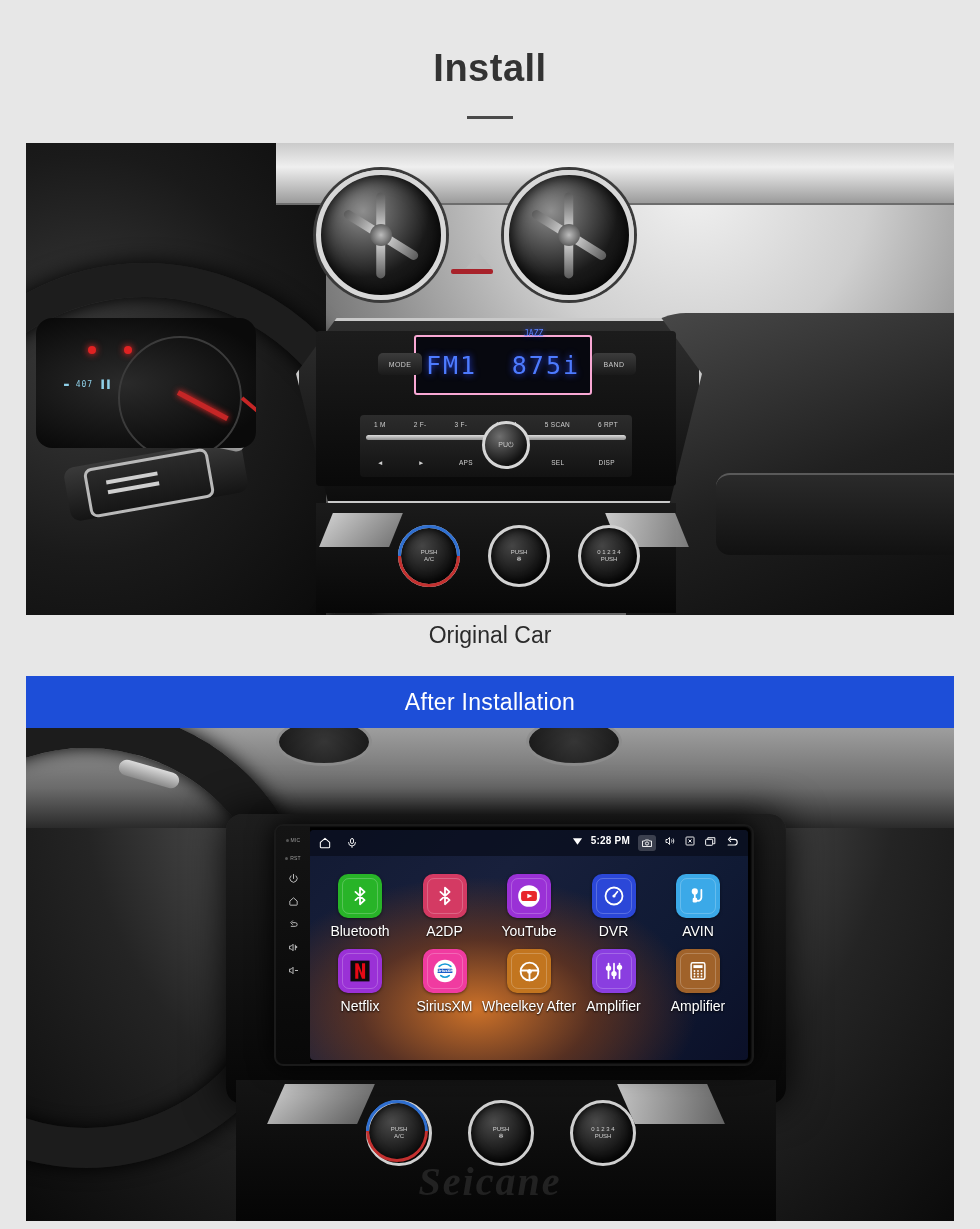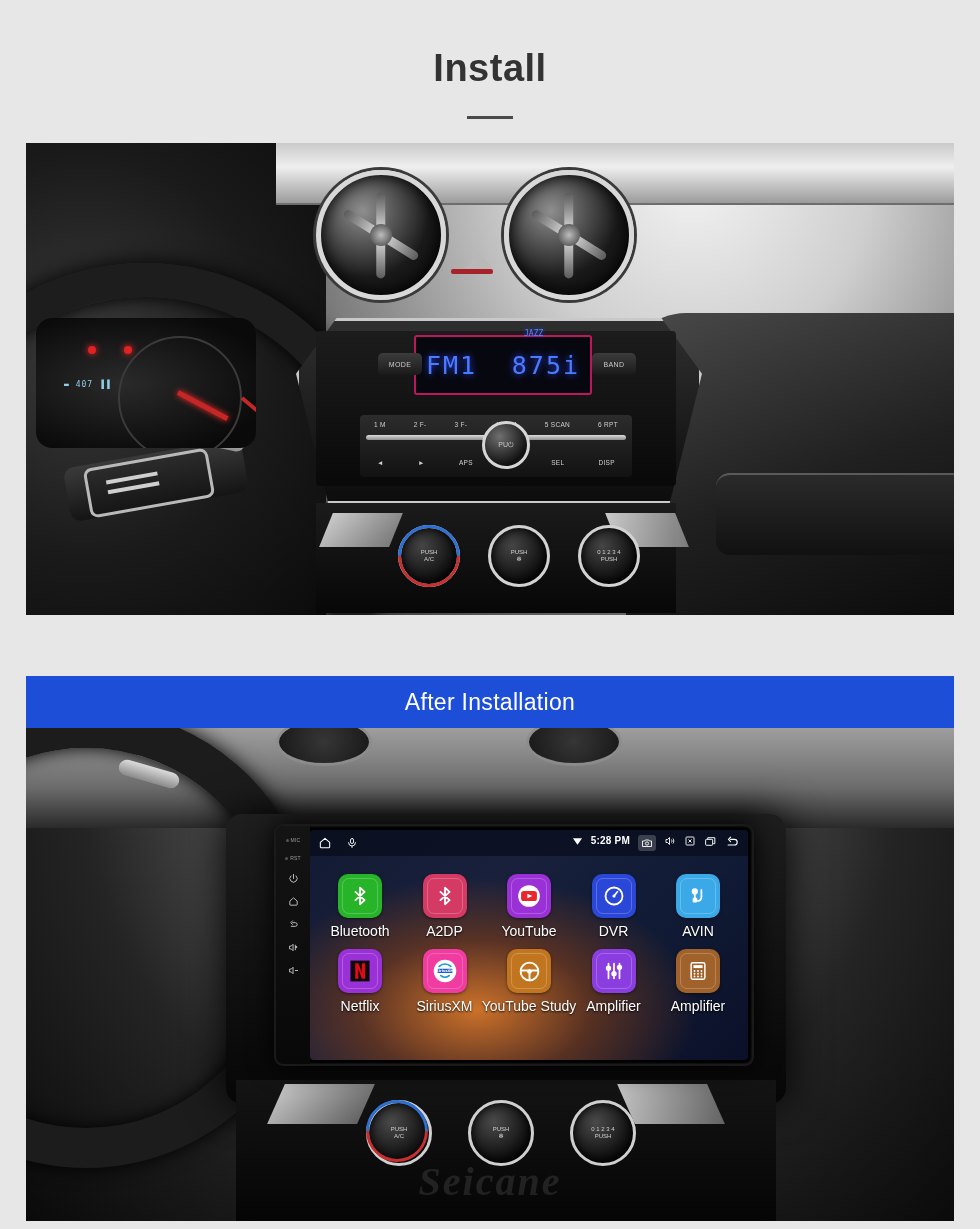--- a/index.html
+++ b/index.html
@@ -145,21 +145,21 @@
     background:linear-gradient(180deg,#2f2f2f,#0d0d0d);
     border:3px solid #c9c9c9;
     clip-path:polygon(10% 0,90% 0,100% 30%,92% 100%,8% 100%,0 30%);
   }
   .radio-inner{
     position:absolute;left:290px;top:188px;width:360px;height:155px;
     background:linear-gradient(180deg,#1c1c1c,#090909);border-radius:4px;
   }
   .lcd{
     position:absolute;left:388px;top:192px;width:178px;height:60px;
-    background:#07080f;border:2px solid #be185d;border-radius:3px;
+    background:#07080f;border:2px solid #f9a8d4;border-radius:3px;
     display:flex;align-items:center;justify-content:space-between;
     padding:0 10px;box-sizing:border-box;
   }
   .lcd-text{
     color:#4d7bff;font-family:"DejaVu Sans Mono",monospace;font-size:25px;
     letter-spacing:2px;text-shadow:0 0 7px #2b49ff;
   }
   .lcd-jazz{
     position:absolute;left:498px;top:186px;color:#5c84ff;font-size:8px;
     font-family:"DejaVu Sans Mono",monospace;text-shadow:0 0 5px #2b49ff;
@@ -415,20 +415,21 @@
     <div class="knob" id="knob-mode">
       <span>PUSH</span>
       <span>❇</span>
     </div>
     <div class="knob" id="knob-fan">
       <span>0 1 2 3 4</span>
       <span>PUSH</span>
     </div>
   </div>
 
+  <div class="caption">Original Car</div>
   <div class="banner">After  Installation</div>
 
   <div class="panel" id="panel-bottom">
     <div class="dash-bot"></div>
     <div class="bot-upper"></div>
     <div class="bot-vent" id="bvl"></div>
     <div class="bot-vent" id="bvr"></div>
     <div class="wheel-bot"></div>
     <div class="stalk-bot"></div>
     <div class="bot-console"></div>
@@ -634,21 +635,21 @@
             </div>
 
             <div class="app">
               <div class="app-ic" style="background:#c2751f">
                 <svg width="25" height="25" viewBox="0 0 24 24" fill="none" stroke="#fff" stroke-width="1.8">
                   <circle cx="12" cy="12" r="8.5"></circle>
                   <circle cx="12" cy="12" r="2.3" fill="#fff" stroke="none"></circle>
                   <path d="M3.7 11h6M14.3 11h6M12 14.3v6.2" stroke-linecap="round"></path>
                 </svg>
               </div>
-              <div class="app-lbl">YouTube Study</div>
+              <div class="app-lbl">Wheelkey After</div>
             </div>
 
             <div class="app">
               <div class="app-ic" style="background:#8a3ee0">
                 <svg width="22" height="22" viewBox="0 0 24 24" fill="none" stroke="#fff" stroke-width="1.9" stroke-linecap="round">
                   <path d="M6 4v16M12 4v16M18 4v16"></path>
                   <circle cx="6" cy="9" r="2" fill="#fff"></circle>
                   <circle cx="12" cy="15" r="2" fill="#fff"></circle>
                   <circle cx="18" cy="8" r="2" fill="#fff"></circle>
                 </svg>

